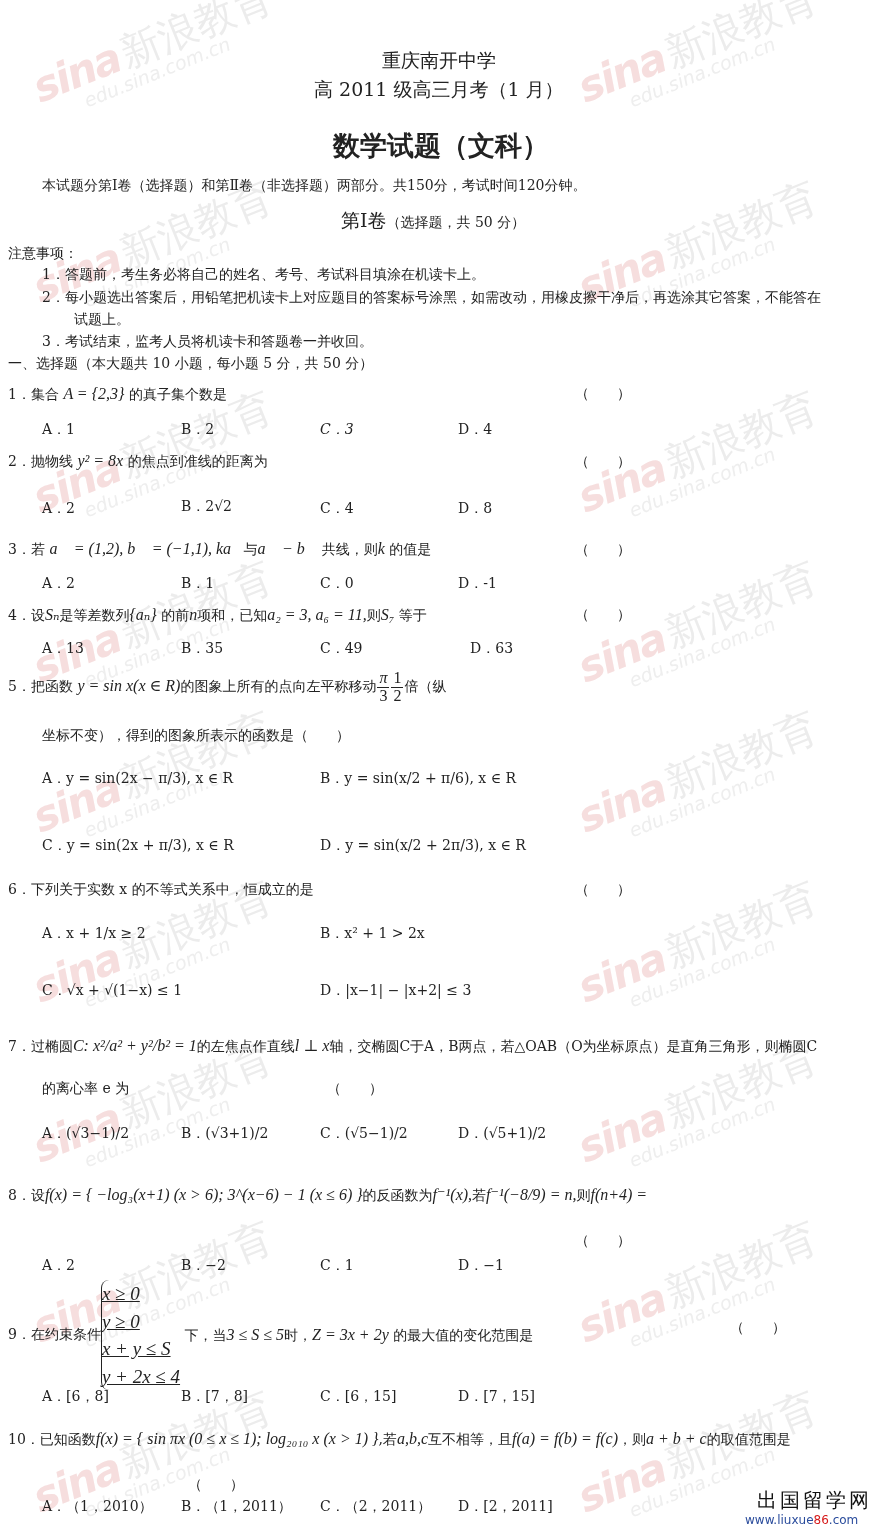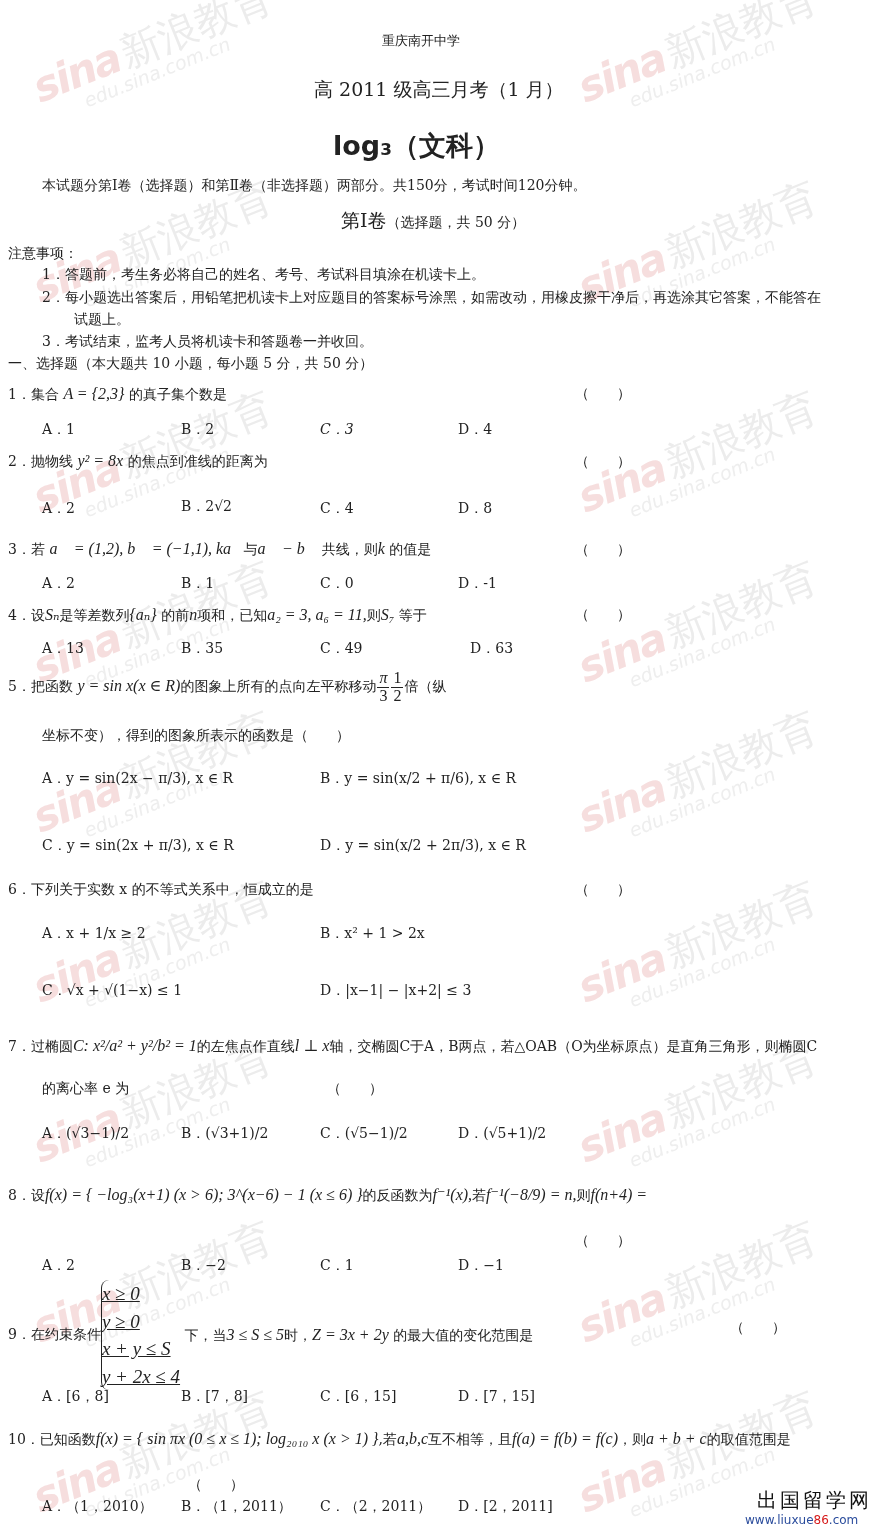--- a/index.html
+++ b/index.html
@@ -4,21 +4,21 @@
 <style>
   html, body { margin:0; padding:0; background:#ffffff; }
   body { width:887px; height:1528px; position:relative; overflow:hidden;
          font-family:"DejaVu Serif","Liberation Serif",serif; color:#222; }
   .abs { position:absolute; white-space:nowrap; }
   .wm { position:absolute; transform:rotate(-22deg); transform-origin:left bottom;
         color:#f2e6e6; pointer-events:none; font-family:"DejaVu Sans",sans-serif; }
   .wm .logo { font-size:42px; font-weight:bold; font-style:italic; color:#f6dede; letter-spacing:-2px; }
   .wm .cn { font-size:40px; color:#ececec; margin-left:4px; }
   .wm .url { display:block; font-size:19px; color:#eeeeee; margin-left:42px; margin-top:-10px; font-style:italic; }
-  .title1 { font-size:13px; }
+  .title1 { font-size:19px;margin-top:16px; }
   .title2 { font-size:19px; }
   .title3 { font-size:27px; font-weight:bold; font-family:"DejaVu Sans",sans-serif; }
   .body { font-size:14px; }
   .sec { font-size:19px; }
   .sec small { font-size:14px; }
   .q { font-size:14px; }
   .m { font-family:"Liberation Serif","DejaVu Serif",serif; font-style:italic; font-size:16px; }
   .mr { font-family:"Liberation Serif","DejaVu Serif",serif; font-size:16px; }
   .frac { display:inline-block; vertical-align:middle; text-align:center; font-family:"Liberation Serif",serif; font-size:15px; line-height:1.05; margin:0 1px; }
   .frac > span { display:block; padding:0 2px; }
@@ -48,21 +48,21 @@
 <div class="wm" style="left:595px;top:960px;"><span class="logo">sina</span><span class="cn">新浪教育</span><span class="url">edu.sina.com.cn</span></div>
 <div class="wm" style="left:50px;top:1120px;"><span class="logo">sina</span><span class="cn">新浪教育</span><span class="url">edu.sina.com.cn</span></div>
 <div class="wm" style="left:595px;top:1120px;"><span class="logo">sina</span><span class="cn">新浪教育</span><span class="url">edu.sina.com.cn</span></div>
 <div class="wm" style="left:50px;top:1300px;"><span class="logo">sina</span><span class="cn">新浪教育</span><span class="url">edu.sina.com.cn</span></div>
 <div class="wm" style="left:595px;top:1300px;"><span class="logo">sina</span><span class="cn">新浪教育</span><span class="url">edu.sina.com.cn</span></div>
 <div class="wm" style="left:50px;top:1470px;"><span class="logo">sina</span><span class="cn">新浪教育</span><span class="url">edu.sina.com.cn</span></div>
 <div class="wm" style="left:595px;top:1470px;"><span class="logo">sina</span><span class="cn">新浪教育</span><span class="url">edu.sina.com.cn</span></div>
 
 <div class="abs title1" style="left:382px;top:32px;">重庆南开中学</div>
 <div class="abs title2" style="left:314px;top:77px;">高 2011 级高三月考（1 月）</div>
-<div class="abs title3" style="left:333px;top:128px;">log₃（文科）</div>
+<div class="abs title3" style="left:333px;top:128px;">数学试题（文科）</div>
 <div class="abs body" style="left:42px;top:177px;">本试题分第Ⅰ卷（选择题）和第Ⅱ卷（非选择题）两部分。共150分，考试时间120分钟。</div>
 <div class="abs sec" style="left:341px;top:208px;"><span>第Ⅰ卷</span><small>（选择题，共 50 分）</small></div>
 
 <div class="abs body" style="left:8px;top:245px;">注意事项：</div>
 <div class="abs body" style="left:42px;top:266px;">1．答题前，考生务必将自己的姓名、考号、考试科目填涂在机读卡上。</div>
 <div class="abs body" style="left:42px;top:289px;">2．每小题选出答案后，用铅笔把机读卡上对应题目的答案标号涂黑，如需改动，用橡皮擦干净后，再选涂其它答案，不能答在</div>
 <div class="abs body" style="left:74px;top:311px;">试题上。</div>
 <div class="abs body" style="left:42px;top:333px;">3．考试结束，监考人员将机读卡和答题卷一并收回。</div>
 <div class="abs body" style="left:8px;top:355px;">一、选择题（本大题共 10 小题，每小题 5 分，共 50 分）</div>
 

